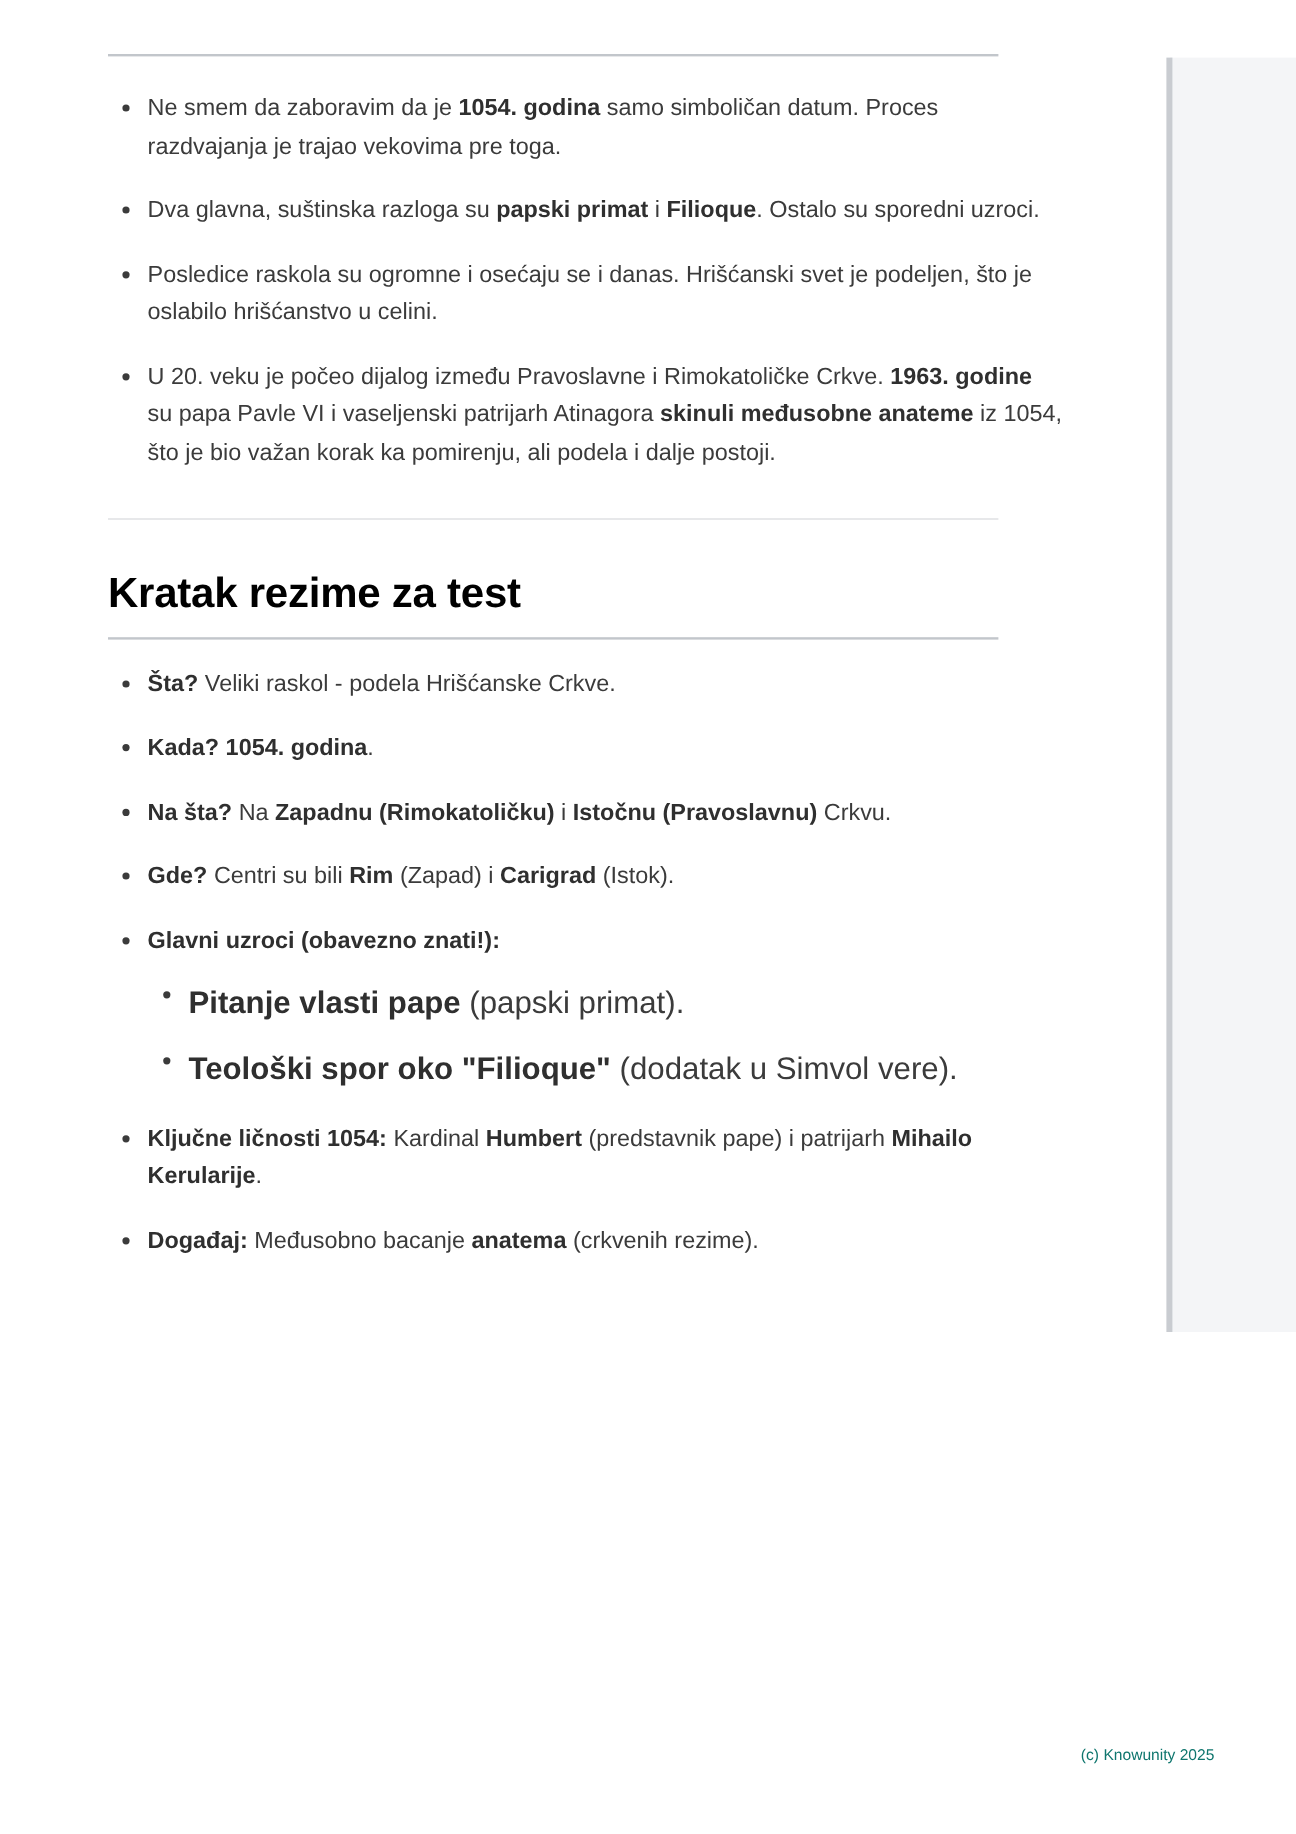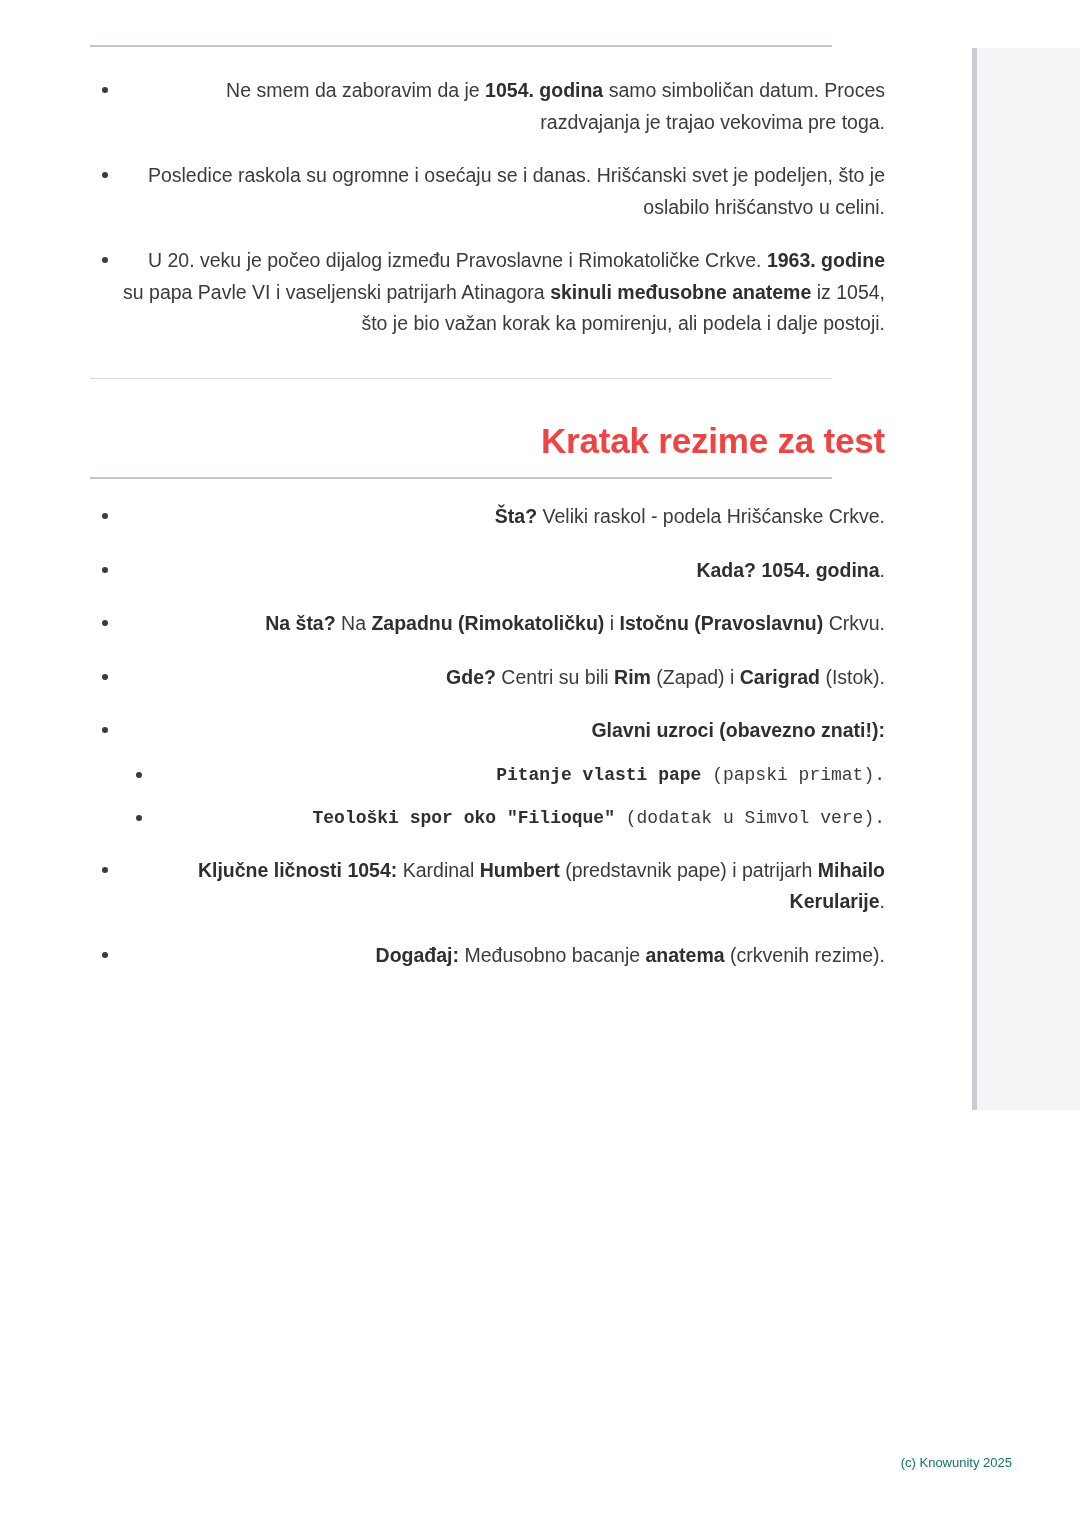--- a/index.html
+++ b/index.html
@@ -35,21 +35,20 @@
   }
 
   .page {
     position: absolute;
     left: 0;
     top: 0;
     width: 975px;
     height: 1528px;
     box-sizing: border-box;
     padding: 0 90px;
-    text-align: right;
   }
 
   .top-rule {
     margin-top: 45px;
     border-top: 2px solid #c2c6cb;
     width: 742px;
   }
 
   .mid-rule {
     margin-top: 38px;
@@ -86,44 +85,43 @@
 
   ul.sub {
     list-style: none;
     margin: 6px 0 0 0;
     padding: 0;
   }
   ul.sub > li {
     position: relative;
     padding-left: 34px;
     margin-top: 14px;
-    font-size: 18px;
+    font-size: 26px;
     line-height: 1.6;
-    font-family: Liberation Mono, monospace;
   }
   ul.sub > li::before {
     content: "";
     position: absolute;
     left: 13px;
     top: 11px;
     width: 6px;
     height: 6px;
     border-radius: 50%;
     background: #3b3b3b;
   }
 
   b, .b {
     font-weight: bold;
     color: #2f2f2f;
   }
 
   h2.section-title {
     font-size: 35px;
     font-weight: bold;
-    color: #ef4444;
+    color: #000000;
     margin: 42px 0 0 0;
     letter-spacing: -0.2px;
   }
   .title-rule {
     margin-top: 16px;
     border-top: 2px solid #c2c6cb;
     width: 742px;
   }
 
   .summary-list {
@@ -143,20 +141,21 @@
 </style>
 </head>
 <body>
 
 <div class="page">
 
   <div class="top-rule"></div>
 
   <ul class="bullets first" id="intro-list">
       <li><span>Ne smem da zaboravim da je </span><span class="b">1054. godina</span><span> samo simboličan datum. Proces razdvajanja je trajao vekovima pre toga.</span></li>
+      <li><span>Dva glavna, suštinska razloga su </span><span class="b">papski primat</span><span> i </span><span class="b">Filioque</span><span>. Ostalo su sporedni uzroci.</span></li>
       <li><span>Posledice raskola su ogromne i osećaju se i danas. Hrišćanski svet je podeljen, što je oslabilo hrišćanstvo u celini.</span></li>
       <li><span>U 20. veku je počeo dijalog između Pravoslavne i Rimokatoličke Crkve. </span><span class="b">1963. godine</span><span> su papa Pavle VI i vaseljenski patrijarh Atinagora </span><span class="b">skinuli međusobne anateme</span><span> iz 1054, što je bio važan korak ka pomirenju, ali podela i dalje postoji.</span></li>
     </ul>
 
   <div class="mid-rule"></div>
 
   <h2 class="section-title">Kratak rezime za test</h2>
   <div class="title-rule"></div>
 
   <ul class="bullets summary-list" id="summary-list">

